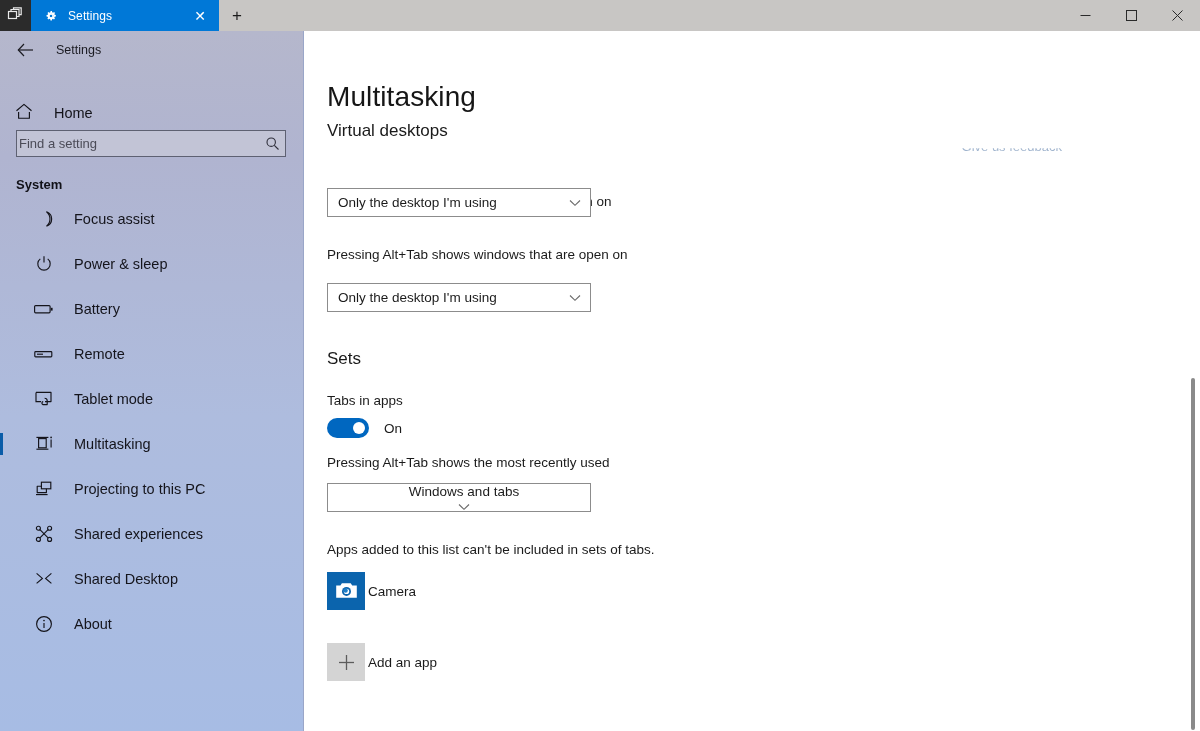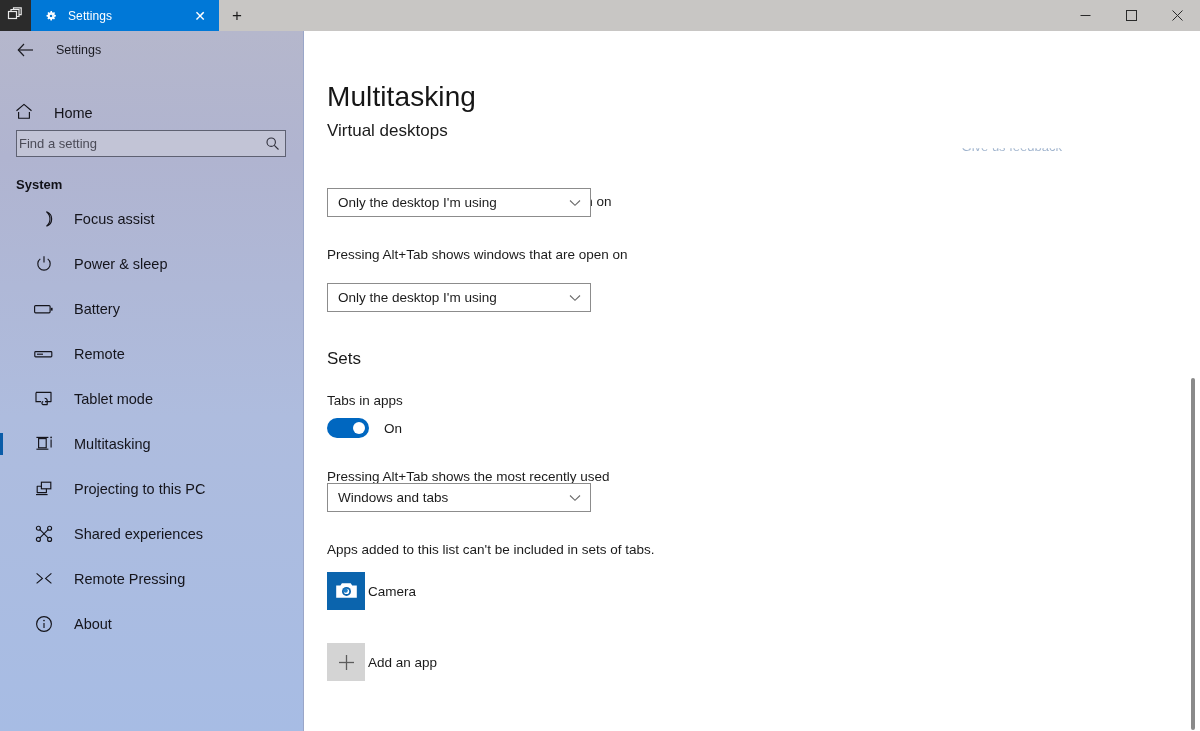--- a/index.html
+++ b/index.html
@@ -462,21 +462,21 @@
         <span class="lbl">Shared experiences</span>
       </div>
 
       <div class="nav-item">
         <span class="ico">
           <svg width="19" height="17" viewBox="0 0 19 17">
             <path d="M1.6 3.4 L7.4 8.4 L1.6 13.4" fill="none" stroke="#14141b" stroke-width="1.15"></path>
             <path d="M16.4 3.4 L10.6 8.4 L16.4 13.4" fill="none" stroke="#14141b" stroke-width="1.15"></path>
           </svg>
         </span>
-        <span class="lbl">Remote Pressing</span>
+        <span class="lbl">Shared Desktop</span>
       </div>
 
       <div class="nav-item">
         <span class="ico">
           <svg width="18" height="18" viewBox="0 0 18 18">
             <circle cx="9" cy="9" r="7.4" fill="none" stroke="#14141b" stroke-width="1.15"></circle>
             <line x1="9" y1="8" x2="9" y2="13" stroke="#14141b" stroke-width="1.15"></line>
             <circle cx="9" cy="5.5" r="0.85" fill="#14141b"></circle>
           </svg>
         </span>
@@ -517,22 +517,22 @@
     <div class="group-title sets">Sets</div>
 
     <div class="field-label" style="top:362px;">Tabs in apps</div>
     <div class="toggle-row" style="top:387px;">
       <span class="toggle">
         <span class="knob"></span>
       </span>
       <span class="toggle-label">On</span>
     </div>
 
-    <div class="field-label" style="top:438px;">Pressing Alt+Tab shows the most recently used</div>
-    <div class="combo" style="top:452px;">
+    <div class="field-label" style="top:424px;">Pressing Alt+Tab shows the most recently used</div>
+    <div class="combo" style="top:452px;flex-direction:column;">
       <span class="val">Windows and tabs</span>
       <span class="chev">
         <svg width="12" height="8" viewBox="0 0 12 8">
             <path d="M1 1.5 L6 6.3 L11 1.5" fill="none" stroke="#6b6b6b" stroke-width="1.15"></path>
           </svg>
       </span>
     </div>
 
     <div class="field-label" style="top:511px;">Apps added to this list can't be included in sets of tabs.</div>
 

